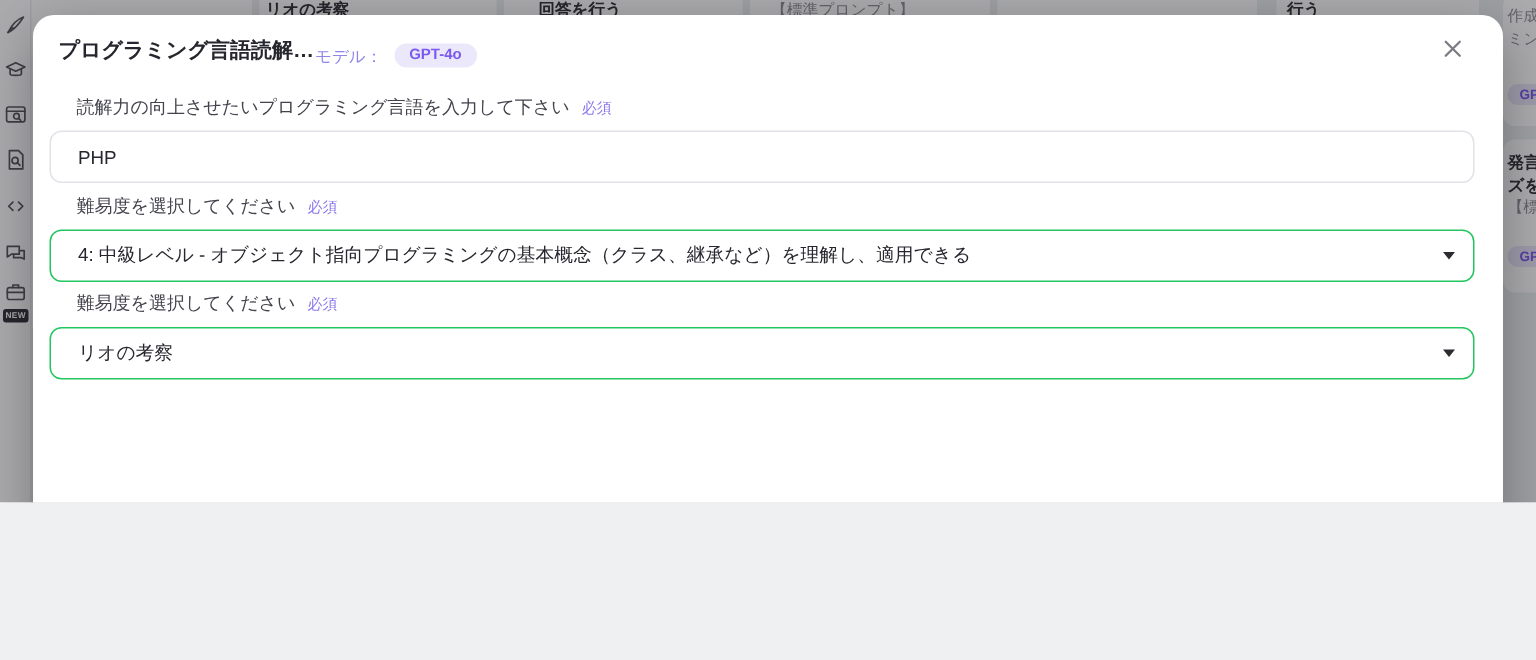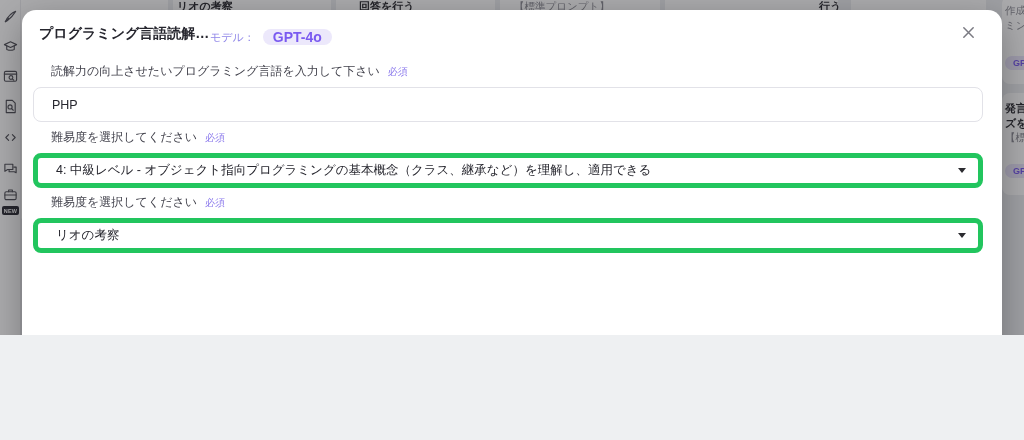--- a/index.html
+++ b/index.html
@@ -29,35 +29,35 @@
   
   .overlay { position:absolute; inset:0; background:rgba(22,22,28,0.36); }
 
   
   .modal { position:absolute; left:22px; top:10px; width:980px; height:415px; background:#ffffff;
            border-radius:14px; box-shadow:0 10px 36px rgba(0,0,0,0.30); }
 
   .modal-title { position:absolute; left:17px; top:15px; font-size:14px; font-weight:bold; color:#26262e; }
   .model-row { position:absolute; left:188px; top:19px; display:flex; align-items:center; gap:8px; }
   .model-label { font-size:11px; color:#8f86e8; }
-  .model-badge { background:#ece8fb; color:#7a5af0; font-size:14px; font-weight:bold;
+  .model-badge { background:#ece8fb; color:#7a5af0; font-size:10px; font-weight:bold;
                  padding:2px 10px; border-radius:10px; line-height:12px; }
   .close-btn { position:absolute; top:13px; right:25px; width:18px; height:18px; cursor:pointer;
                display:flex; align-items:center; justify-content:center; }
   .close-btn svg { width:15px; height:15px; stroke:#7a7a82; stroke-width:1.6; stroke-linecap:round; }
 
   .form-group { position:absolute; left:11px; right:19px; }
   .fg1 { top:53px; } .fg2 { top:119px; } .fg3 { top:184px; }
   .field-label { margin-left:18px; margin-bottom:7px; font-size:12px; color:#43434d; }
   .req { font-size:10px; color:#8b79ec; margin-left:8px; }
 
   .text-input { width:100%; height:35px; border:1px solid #e2e2e8; border-radius:8px; background:#fff;
                 padding:0 18px; font-size:12.5px; color:#26262e; font-family:inherit; outline:none; }
 
-  .select-box { width:100%; height:35px; border:5px solid #22c55e; border-radius:8px; background:#fff;
+  .select-box { width:100%; height:35px; border:1px solid #22c55e; border-radius:8px; background:#fff;
                 display:flex; align-items:center; padding:0 12px 0 18px; cursor:pointer; }
   .select-value { flex:1; font-size:12.5px; color:#26262e; white-space:nowrap; overflow:hidden; }
   .caret { width:0; height:0; border-left:4px solid transparent; border-right:4px solid transparent;
            border-top:5px solid #2b2b30; margin-left:8px; }
 
   .generate-btn { position:absolute; right:14px; bottom:13px; height:30px; padding:0 13px;
                   background:#5b2bc5; border:none; border-radius:8px; color:#86efac; font-size:12.5px; font-weight:bold;
                   display:flex; align-items:center; gap:7px; cursor:pointer; font-family:inherit; }
   .generate-btn svg { width:13px; height:13px; }
 </style>
@@ -71,21 +71,21 @@
     <div class="bg-card" style="left:18px;  top:-60px; width:150px; height:280px;"></div>
     <div class="bg-card" style="left:173px; top:-60px; width:158px; height:280px;"></div>
     <div class="bg-card" style="left:336px; top:-60px; width:159px; height:280px;"></div>
     <div class="bg-card" style="left:500px; top:-60px; width:160px; height:280px;"></div>
     <div class="bg-card" style="left:665px; top:-60px; width:173px; height:280px;"></div>
     <div class="bg-card" style="left:851px; top:-60px; width:135px; height:280px;"></div>
 
     <span class="bg-title" style="left:177px;">リオの考察</span>
     <span class="bg-title" style="left:359px;">回答を行う</span>
     <span class="bg-sub" style="left:514px;">【標準プロンプト】</span>
-    <span class="bg-title" style="left:819px;">行う</span>
+    <span class="bg-title" style="left:858px;">行う</span>
 
     <div class="bg-card" style="left:1002px; top:-4px; width:60px; height:88px;"></div>
     <span class="rc-sub" style="left:1005px; top:4px;">作成</span>
     <span class="rc-sub" style="left:1005px; top:19px;">ミン</span>
     <span class="rc-badge" style="left:1005px; top:56px;">GPT</span>
 
     <div class="bg-card" style="left:1002px; top:93px; width:60px; height:102px;"></div>
     <span class="rc-title" style="left:1005px; top:101px;">発言</span>
     <span class="rc-title" style="left:1005px; top:116px;">ズを</span>
     <span class="rc-sub" style="left:1005px; top:131px;">【標</span>

